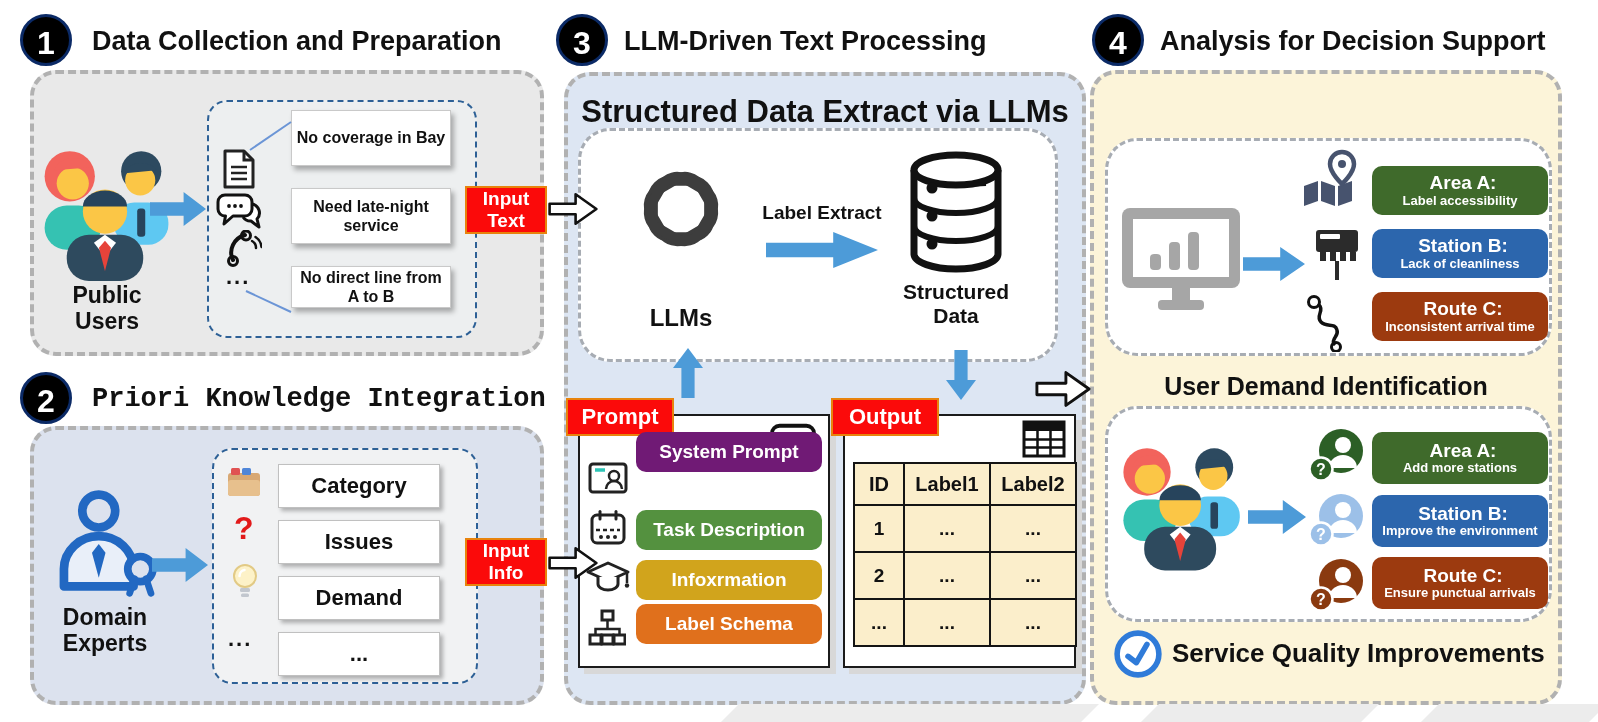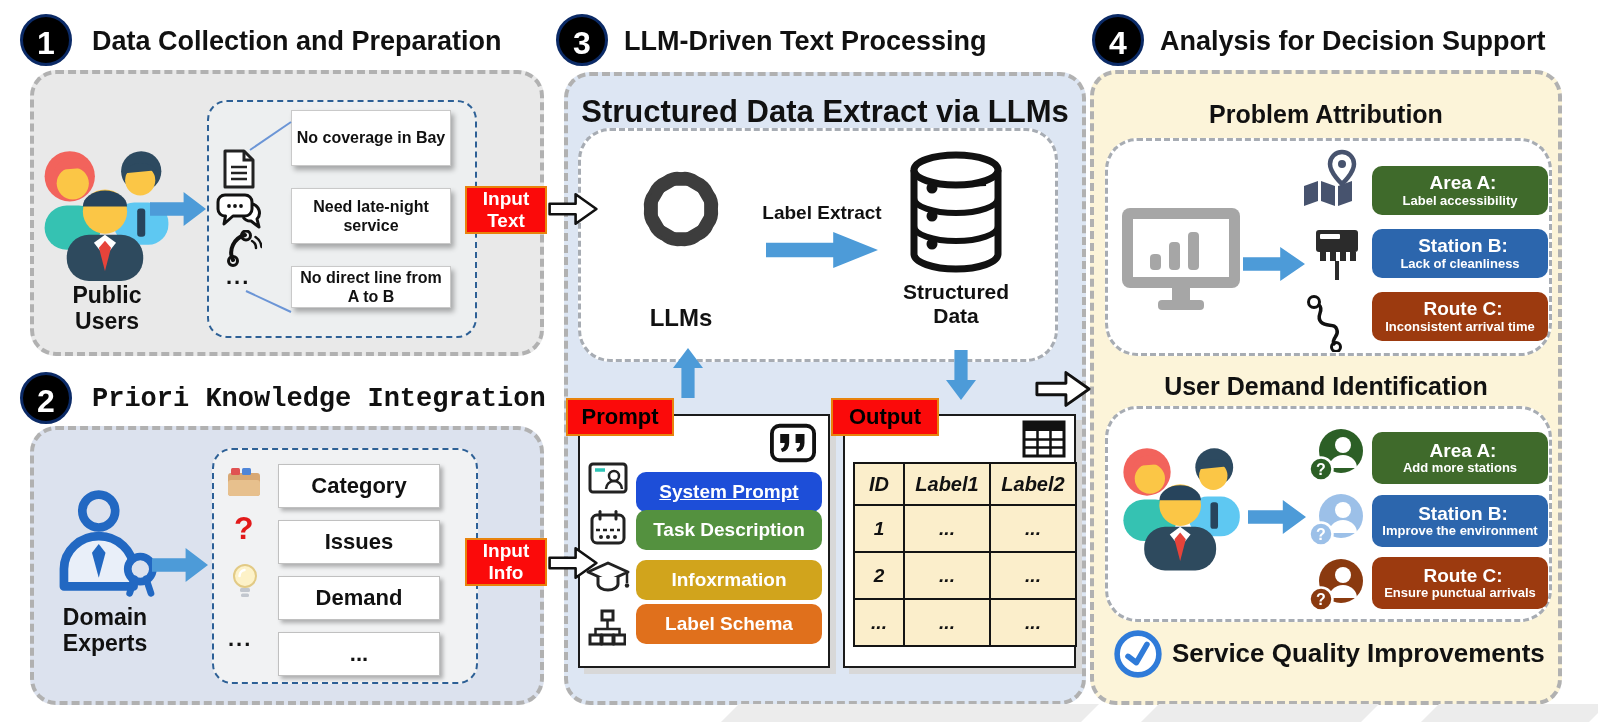--- a/index.html
+++ b/index.html
@@ -17,31 +17,31 @@
   .arr-d{position:absolute;background:#4d9bd8;clip-path:polygon(28% 0,72% 0,72% 60%,100% 60%,50% 100%,0 60%,28% 60%);}
   .note{position:absolute;left:291px;width:160px;background:#fff;border:1px solid #c9c9c9;
         box-shadow:3px 4px 5px rgba(0,0,0,.3);font-size:16px;text-align:center;
         display:flex;align-items:center;justify-content:center;line-height:1.2;padding:2px;box-sizing:border-box;}
   .io-tag{position:absolute;width:82px;height:48px;background:#fb0a0a;border:2px solid #e8830c;color:#fff;
           font-size:19px;text-align:center;line-height:1.15;display:flex;align-items:center;justify-content:center;
           box-sizing:border-box;z-index:6;}
   .item-box{position:absolute;left:278px;width:162px;height:44px;background:#fff;border:1px solid #c0c0c0;
             box-shadow:3px 3px 4px rgba(0,0,0,.28);font-size:22px;text-align:center;line-height:42px;box-sizing:border-box;}
   .whitebox-dash{position:absolute;background:#fff;border:3px dashed #a7acb3;border-radius:32px;box-sizing:border-box;}
-  .redtag{position:absolute;width:108px;height:38px;background:#fb0a0a;border:2px solid #e8830c;color:#000000;
+  .redtag{position:absolute;width:108px;height:38px;background:#fb0a0a;border:2px solid #e8830c;color:#ffffff;
           font-size:22px;text-align:center;line-height:34px;box-sizing:border-box;z-index:6;}
   .solidbox{position:absolute;background:#fff;border:2.5px solid #1b1b1b;box-shadow:6px 6px 0 #d8d8d8;box-sizing:border-box;z-index:5;}
   .pill{position:absolute;width:186px;height:40px;border-radius:10px;color:#fff;font-size:19px;text-align:center;line-height:40px;}
   .pill4{position:absolute;left:1372px;width:176px;border-radius:10px;color:#fff;text-align:center;
          display:flex;flex-direction:column;justify-content:center;line-height:1.15;}
   .pill4 .ph{font-size:19px;padding-left:6px;}
   .pill4 .pd{font-size:13px;}
   .otable{border-collapse:collapse;}
   .otable th,.otable td{border:2.5px solid #141414;background:#fbeecb;text-align:center;
-        font-family:"Liberation Sans",sans-serif;font-weight:700;font-style:italic;}
+        font-family:"Liberation Sans",sans-serif;font-weight:700;}
   .otable th{font-size:20px;height:38px;}
   .otable td{font-size:19px;height:43px;}
   .sec3-sub{position:absolute;font-size:31px;text-align:center;}
   .sec4-sub{position:absolute;font-size:25px;text-align:center;left:1090px;width:472px;}
   .dots{position:absolute;font-size:22px;letter-spacing:2px;}
   .wm{position:absolute;height:18px;background:#ececec;transform:skewX(-45deg);}
   svg{display:block;}
 </style>
 </head>
 <body>
@@ -216,21 +216,21 @@
     <circle cx="41" cy="24.5" r="2.2" fill="#222"></circle>
   </svg>
   <svg class="abs" style="left:588px;top:608px;z-index:6;" width="38" height="40" viewBox="0 0 38 38">
     <rect x="14" y="2" width="11" height="9" fill="#fff" stroke="#222" stroke-width="3"></rect>
     <path d="M19.5,11 v9 M7.5,26 v-6 h24 v6" stroke="#222" stroke-width="2.5" fill="none"></path>
     <rect x="2" y="26" width="11" height="9" fill="#fff" stroke="#222" stroke-width="3"></rect>
     <rect x="14" y="26" width="11" height="9" fill="#fff" stroke="#222" stroke-width="3"></rect>
     <rect x="26" y="26" width="11" height="9" fill="#fff" stroke="#222" stroke-width="3"></rect>
   </svg>
 
-  <div class="pill" style="left: 636px; top: 472px; z-index: 6; background-color: #1d4ed8; text-decoration: underline;">System Prompt</div>
+  <div class="pill" style="left: 636px; top: 432px; z-index: 6; background-color: #701a75;">System Prompt</div>
   <div class="pill" style="left: 636px; top: 510px; z-index: 6; background-color: rgb(84, 145, 63);">Task Description</div>
   <div class="pill" style="left: 636px; top: 560px; z-index: 6; background-color: rgb(209, 164, 28);">Infoxrmation</div>
   <div class="pill" style="left: 636px; top: 604px; z-index: 6; background-color: rgb(224, 112, 28);">Label Schema</div>
 
   <div class="redtag" style="left:831px;top:398px;">Output</div>
   <div class="solidbox" style="left:843px;top:414px;width:233px;height:254px;"></div>
   <svg class="abs" style="left:1022px;top:420px;z-index:6;" width="44" height="38" viewBox="0 0 44 38">
     <rect x="2" y="2" width="40" height="34" fill="#fff" stroke="#111" stroke-width="3"></rect>
     <rect x="2" y="2" width="40" height="9" fill="#111"></rect>
     <path d="M15.5,11 V36 M28.5,11 V36 M2,19.5 H42 M2,27.5 H42" stroke="#111" stroke-width="2.5"></path>
@@ -253,21 +253,20 @@
       <td>...</td>
     </tr>
     <tr>
       <td>...</td>
       <td>...</td>
       <td>...</td>
     </tr>
   </tbody>
     </table>
 
-  <div class="sec4-sub" style="top:100px;">Problem Attribution</div>
   <div class="whitebox-dash" style="left:1105px;top:138px;width:447px;height:218px;"></div>
 
   <svg class="abs" style="left:1120px;top:206px;" width="122" height="106" viewBox="0 0 122 106">
     <rect x="2" y="2" width="118" height="80" rx="8" fill="#a6a6a6"></rect>
     <rect x="13" y="13" width="96" height="58" fill="#fff"></rect>
     <rect x="30" y="48" width="11" height="16" rx="4" fill="#a6a6a6"></rect>
     <rect x="49" y="36" width="11" height="28" rx="4" fill="#a6a6a6"></rect>
     <rect x="68" y="26" width="11" height="38" rx="4" fill="#a6a6a6"></rect>
     <rect x="52" y="82" width="18" height="12" fill="#a6a6a6"></rect>
     <rect x="38" y="94" width="46" height="10" rx="4" fill="#a6a6a6"></rect>

